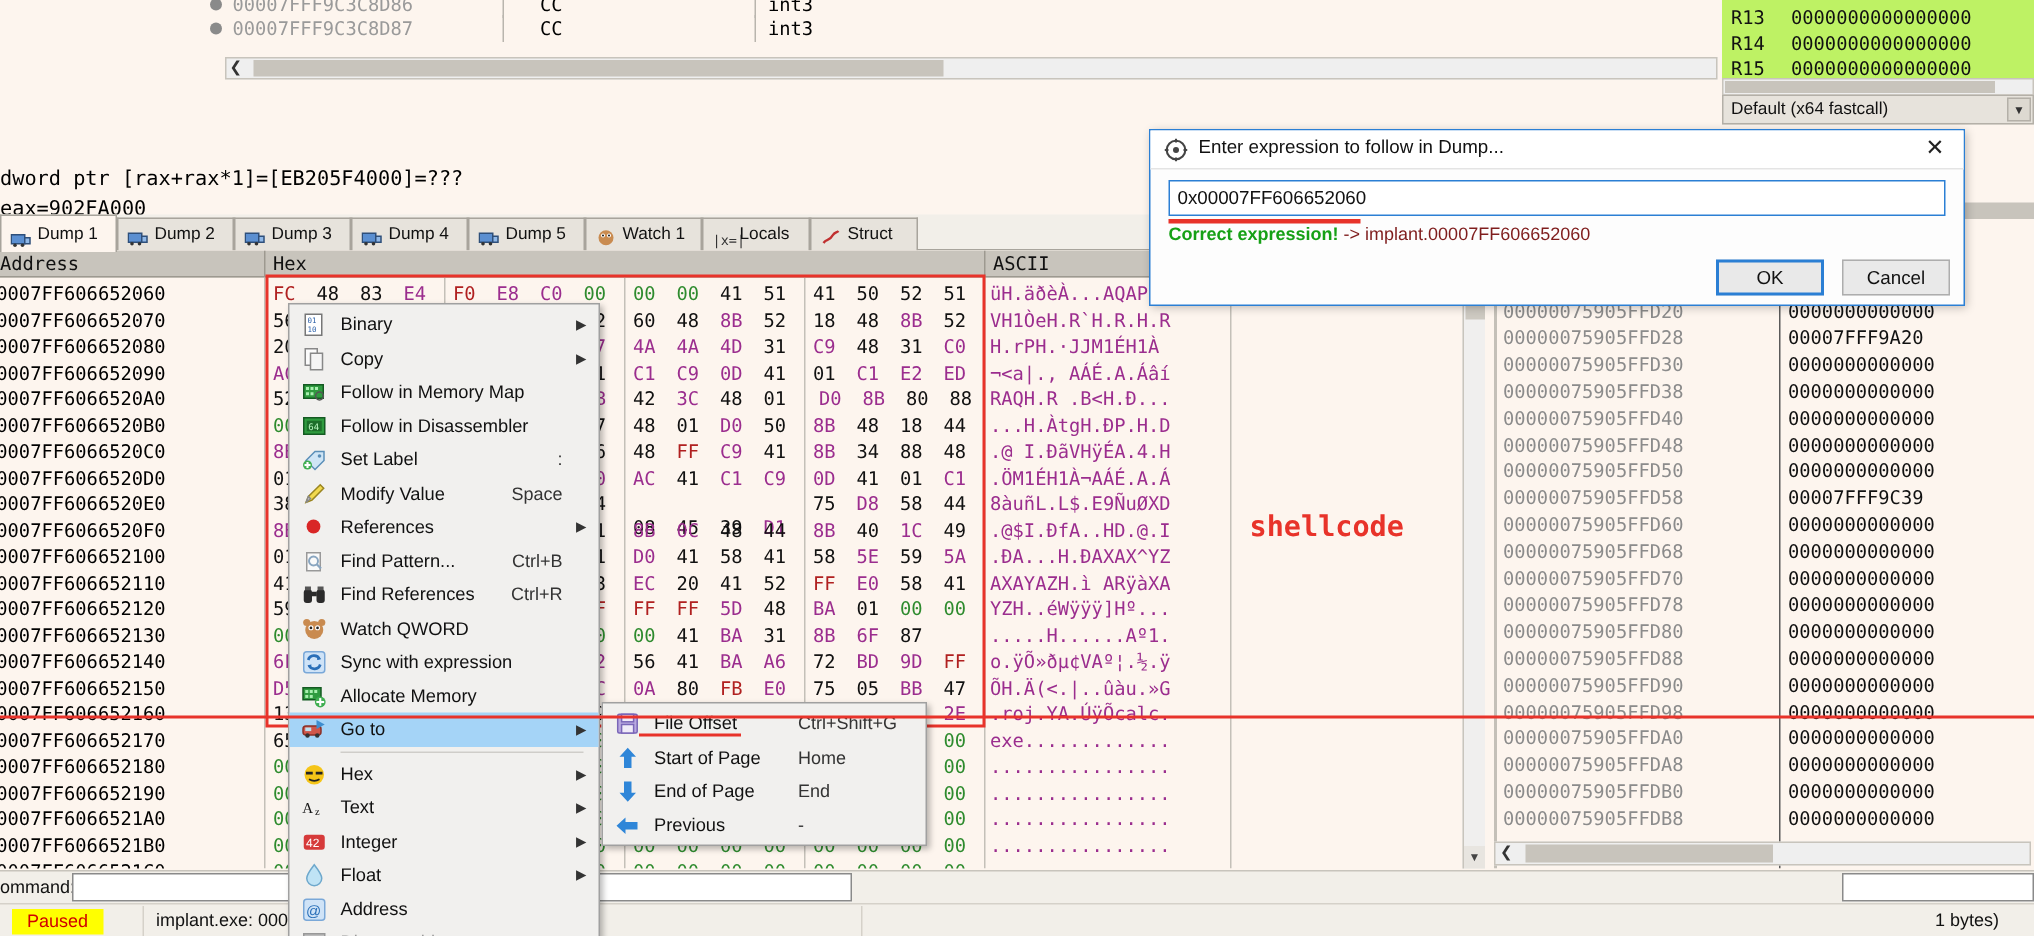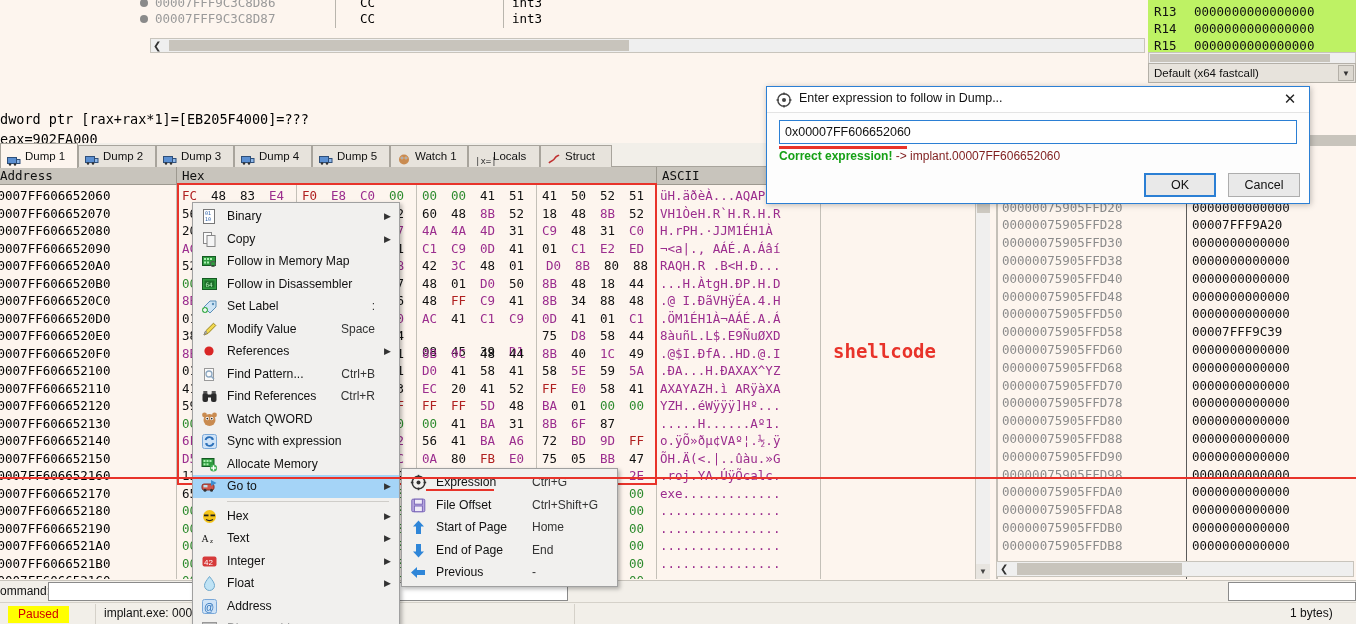--- a/index.html
+++ b/index.html
@@ -757,28 +757,20 @@
             <g fill="#8e8e8e">
               <rect x="3" y="4.3" width="9" height="1.3"></rect>
               <rect x="3" y="7" width="7" height="1.3"></rect>
               <rect x="3" y="9.7" width="9" height="1.3"></rect>
             </g>
           </svg></span><span>Disassembly</span></div>
     </div>
 
   <div id="submenu">
       <div class="mi"><span class="mico"><svg width="17" height="17" viewBox="0 0 17 17">
-            <circle cx="8.5" cy="8.5" r="6.3" fill="none" stroke="#333" stroke-width="1.5"></circle>
-            <circle cx="8.5" cy="8.5" r="2" fill="#333"></circle>
-            <line x1="8.5" y1="0.8" x2="8.5" y2="3.5" stroke="#333" stroke-width="1.5"></line>
-            <line x1="8.5" y1="13.5" x2="8.5" y2="16.2" stroke="#333" stroke-width="1.5"></line>
-            <line x1="0.8" y1="8.5" x2="3.5" y2="8.5" stroke="#333" stroke-width="1.5"></line>
-            <line x1="13.5" y1="8.5" x2="16.2" y2="8.5" stroke="#333" stroke-width="1.5"></line>
-          </svg></span><span>Expression</span><span class="shortcut">Ctrl+G</span></div>
-      <div class="mi"><span class="mico"><svg width="17" height="17" viewBox="0 0 17 17">
             <rect x="1.8" y="2.2" width="13" height="12.5" rx="1" fill="#b9a9e0" stroke="#7a66b8"></rect>
             <rect x="4.4" y="2.2" width="8" height="5" fill="#efeaf8" stroke="#7a66b8"></rect>
             <rect x="4.4" y="9" width="8" height="5.7" fill="#efeaf8" stroke="#7a66b8"></rect>
           </svg></span><span>File Offset</span><span class="shortcut">Ctrl+Shift+G</span></div>
       <div class="mi"><span class="mico"><svg width="17" height="17" viewBox="0 0 17 17">
             <path d="M8.5 1.5 L14 7.5 L11 7.5 L11 15 L6 15 L6 7.5 L3 7.5 Z" fill="#2f86d8"></path>
           </svg></span><span>Start of Page</span><span class="shortcut">Home</span></div>
       <div class="mi"><span class="mico"><svg width="17" height="17" viewBox="0 0 17 17">
             <path d="M8.5 15.5 L3 9.5 L6 9.5 L6 2 L11 2 L11 9.5 L14 9.5 Z" fill="#2f86d8"></path>
           </svg></span><span>End of Page</span><span class="shortcut">End</span></div>

